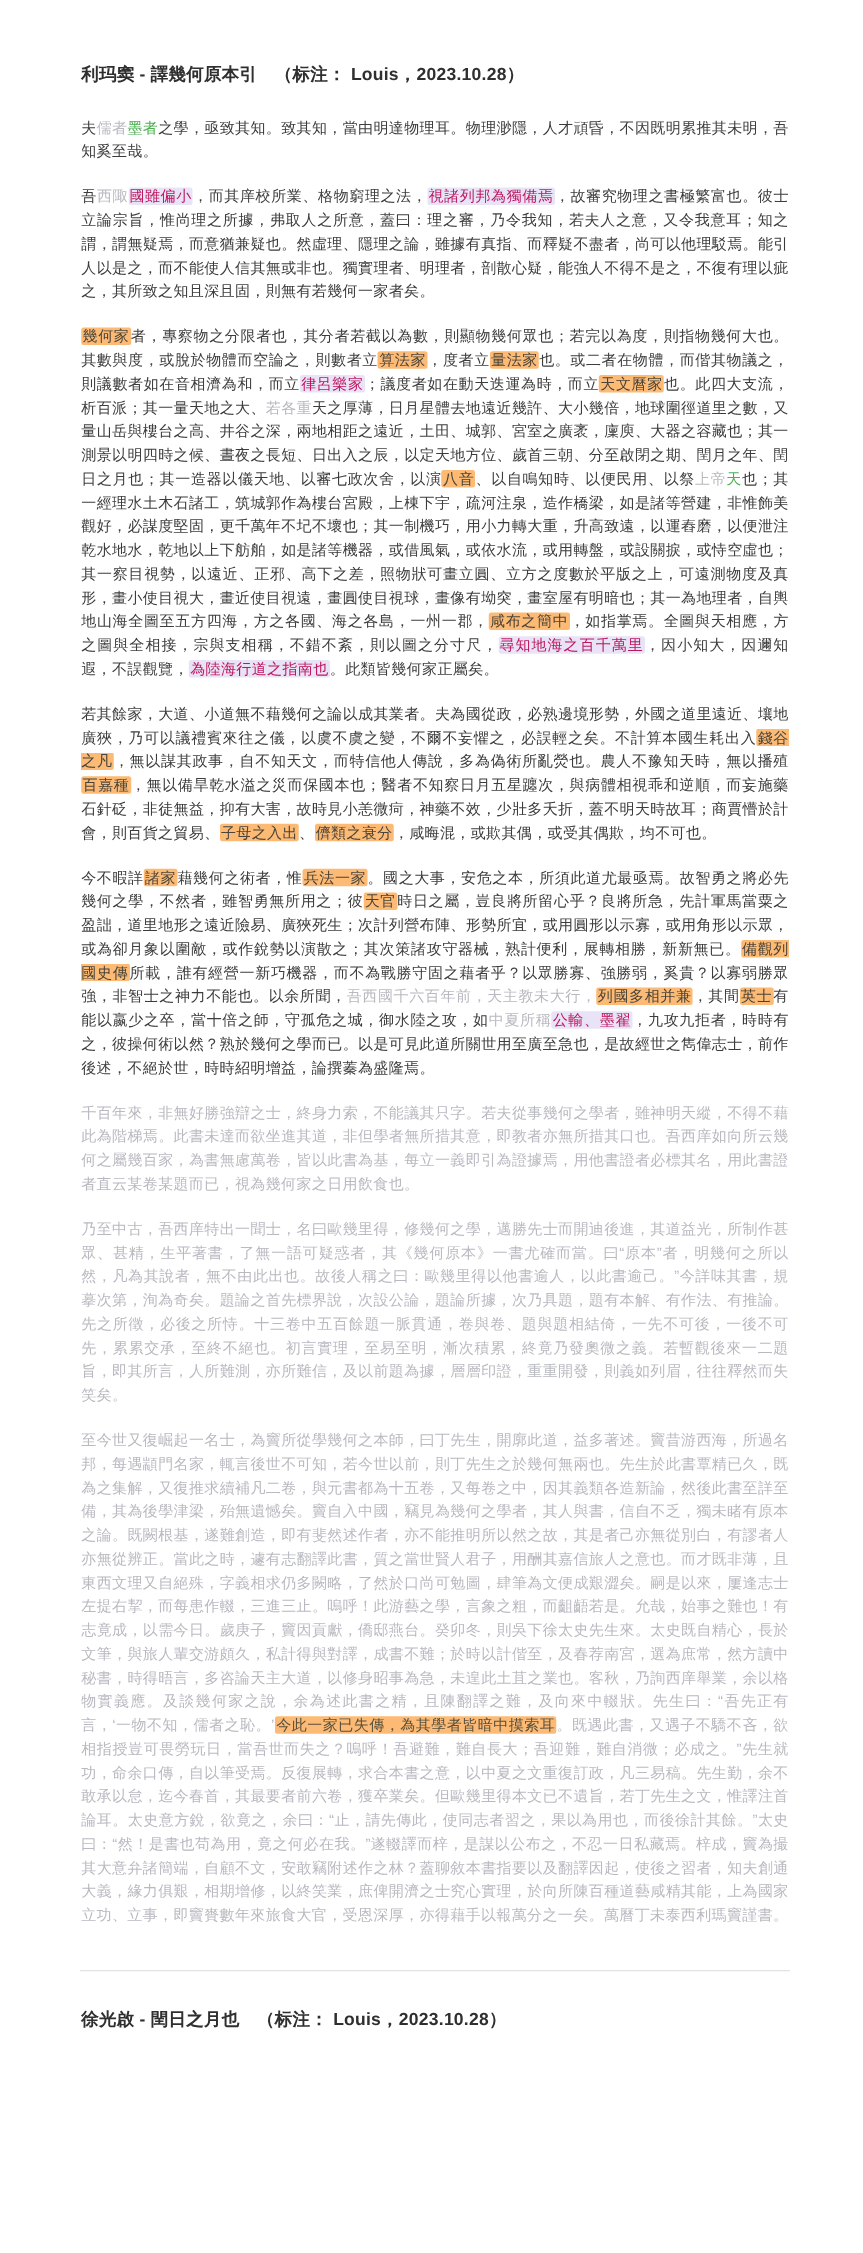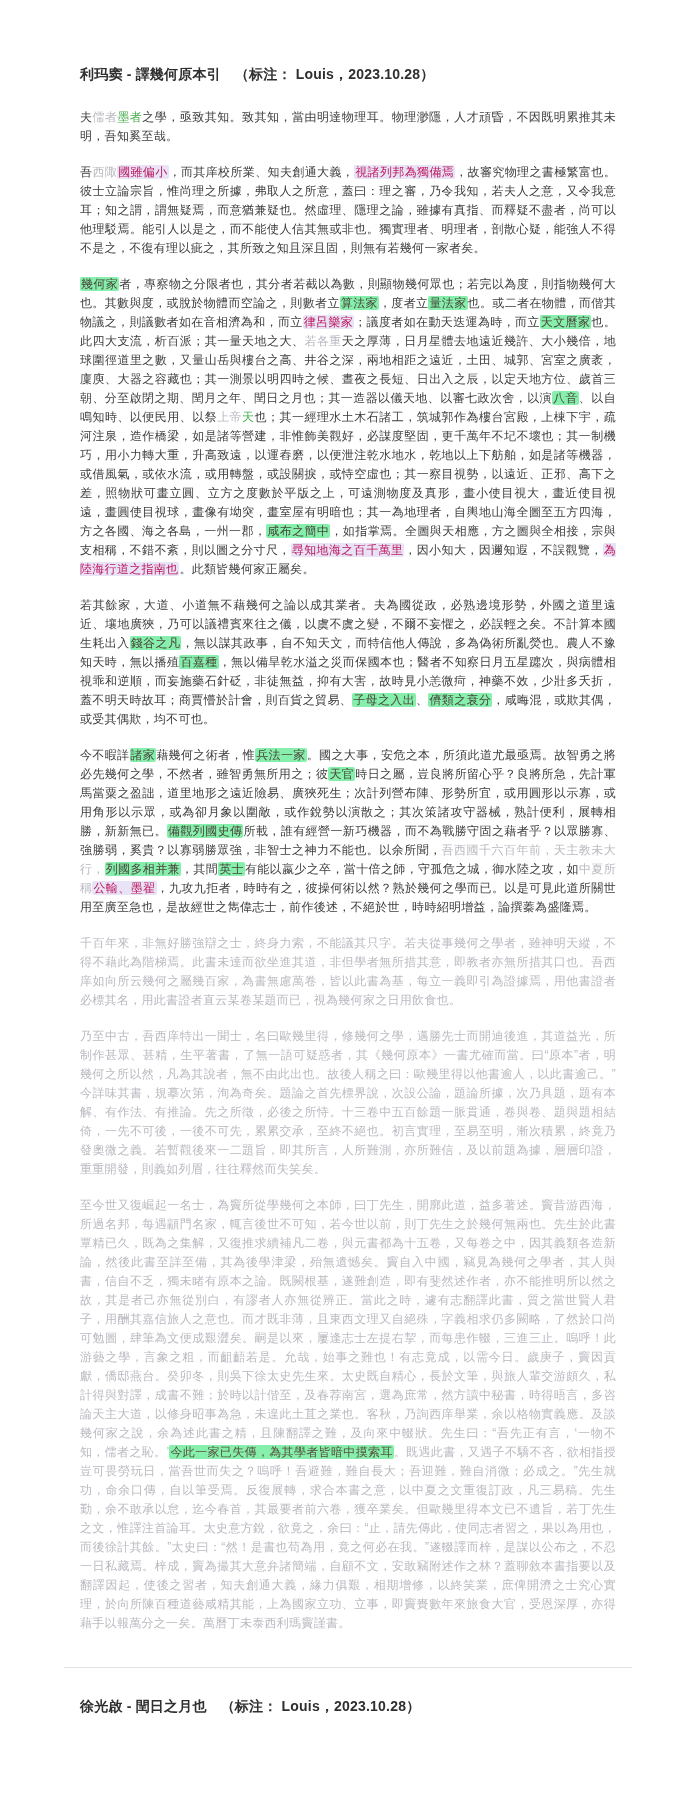--- a/index.html
+++ b/index.html
@@ -27,44 +27,44 @@
   .para{
     font-size:12px;
     line-height:19px;
     text-align:justify;
     margin:0 0 17px 0;
     letter-spacing:.3px;
   }
   .para:last-child{margin-bottom:0;}
   .run-gray{color:#b9b9c1;}
   .run-green{color:#4caf50;}
-  .run-hy{background:#86efac;color:#4a443a;border-radius:2px;padding:0 1px;}
+  .run-hy{background:#fdba74;color:#4a443a;border-radius:2px;padding:0 1px;}
   .run-hp{background:#e8e3f7;color:#be185d;border-radius:2px;padding:0 1px;}
   .para.gray-para{color:#b9b9c1;}
   .para.gray-para .run-hy{color:#57503f;}
   .divider{
     border:none;
     border-top:1px solid #e3e3e6;
     margin:34px 0 30px 0;
   }
-  .section{margin:16px;}
+  .section{margin:1px;}
   .title-block{margin-bottom:24px;}
 </style>
 </head>
 <body>
 
 <div class="page">
 
   <section class="section">
     <div class="title-block">
       <h1 class="doc-title"><span>利玛窦 - 譯幾何原本引</span><span class="gap"></span><span class="annot">（标注： Louis，2023.10.28）</span></h1>
     </div>
     <div>
         <p class="para"><span>夫</span><span class="run-gray">儒者</span><span class="run-green">墨者</span><span>之學，亟致其知。致其知，當由明達物理耳。物理渺隱，人才頑昏，不因既明累推其未明，吾知奚至哉。</span></p>
-        <p class="para"><span>吾</span><span class="run-gray">西陬</span><span class="run-hp">國雖偏小</span><span>，而其庠校所業、知夫創通大義，</span><span class="run-hp">視諸列邦為獨備焉</span><span>，故審究物理之書極繁富也。彼士立論宗旨，惟尚理之所據，弗取人之所意，蓋曰：理之審，乃令我知，若夫人之意，又令我意耳；知之謂，謂無疑焉，而意猶兼疑也。然虛理、隱理之論，雖據有真指、而釋疑不盡者，尚可以他理駁焉。能引人以是之，而不能使人信其無或非也。獨實理者、明理者，剖散心疑，能強人不得不是之，不復有理以疵之，其所致之知且深且固，則無有若幾何一家者矣。</span></p>
+        <p class="para"><span>吾</span><span class="run-gray">西陬</span><span class="run-hp">國雖偏小</span><span>，而其庠校所業、格物窮理之法，</span><span class="run-hp">視諸列邦為獨備焉</span><span>，故審究物理之書極繁富也。彼士立論宗旨，惟尚理之所據，弗取人之所意，蓋曰：理之審，乃令我知，若夫人之意，又令我意耳；知之謂，謂無疑焉，而意猶兼疑也。然虛理、隱理之論，雖據有真指、而釋疑不盡者，尚可以他理駁焉。能引人以是之，而不能使人信其無或非也。獨實理者、明理者，剖散心疑，能強人不得不是之，不復有理以疵之，其所致之知且深且固，則無有若幾何一家者矣。</span></p>
         <p class="para"><span class="run-hy">幾何家</span><span>者，專察物之分限者也，其分者若截以為數，則顯物幾何眾也；若完以為度，則指物幾何大也。其數與度，或脫於物體而空論之，則數者立</span><span class="run-hy">算法家</span><span>，度者立</span><span class="run-hy">量法家</span><span>也。或二者在物體，而偕其物議之，則議數者如在音相濟為和，而立</span><span class="run-hp">律呂樂家</span><span>；議度者如在動天迭運為時，而立</span><span class="run-hy">天文曆家</span><span>也。此四大支流，析百派；其一量天地之大、</span><span class="run-gray">若各重</span><span>天之厚薄，日月星體去地遠近幾許、大小幾倍，地球圍徑道里之數，又量山岳與樓台之高、井谷之深，兩地相距之遠近，土田、城郭、宮室之廣袤，廩庾、大器之容藏也；其一測景以明四時之候、晝夜之長短、日出入之辰，以定天地方位、歲首三朝、分至啟閉之期、閏月之年、閏日之月也；其一造器以儀天地、以審七政次舍，以演</span><span class="run-hy">八音</span><span>、以自鳴知時、以便民用、以祭</span><span class="run-gray">上帝</span><span class="run-green">天</span><span>也；其一經理水土木石諸工，筑城郭作為樓台宮殿，上棟下宇，疏河注泉，造作橋梁，如是諸等營建，非惟飾美觀好，必謀度堅固，更千萬年不圮不壞也；其一制機巧，用小力轉大重，升高致遠，以運舂磨，以便泄注乾水地水，乾地以上下舫舶，如是諸等機器，或借風氣，或依水流，或用轉盤，或設關捩，或恃空虛也；其一察目視勢，以遠近、正邪、高下之差，照物狀可畫立圓、立方之度數於平版之上，可遠測物度及真形，畫小使目視大，畫近使目視遠，畫圓使目視球，畫像有坳突，畫室屋有明暗也；其一為地理者，自輿地山海全圖至五方四海，方之各國、海之各島，一州一郡，</span><span class="run-hy">咸布之簡中</span><span>，如指掌焉。全圖與天相應，方之圖與全相接，宗與支相稱，不錯不紊，則以圖之分寸尺，</span><span class="run-hp">尋知地海之百千萬里</span><span>，因小知大，因邇知遐，不誤觀覽，</span><span class="run-hp">為陸海行道之指南也</span><span>。此類皆幾何家正屬矣。</span></p>
         <p class="para"><span>若其餘家，大道、小道無不藉幾何之論以成其業者。夫為國從政，必熟邊境形勢，外國之道里遠近、壤地廣狹，乃可以議禮賓來往之儀，以虞不虞之變，不爾不妄懼之，必誤輕之矣。不計算本國生耗出入</span><span class="run-hy">錢谷之凡</span><span>，無以謀其政事，自不知天文，而特信他人傳說，多為偽術所亂熒也。農人不豫知天時，無以播殖</span><span class="run-hy">百嘉種</span><span>，無以備旱乾水溢之災而保國本也；醫者不知察日月五星躔次，與病體相視乖和逆順，而妄施藥石針砭，非徒無益，抑有大害，故時見小恙微疴，神藥不效，少壯多夭折，蓋不明天時故耳；商賈懵於計會，則百貨之貿易、</span><span class="run-hy">子母之入出</span><span>、</span><span class="run-hy">儕類之衰分</span><span>，咸晦混，或欺其偶，或受其偶欺，均不可也。</span></p>
         <p class="para"><span>今不暇詳</span><span class="run-hy">諸家</span><span>藉幾何之術者，惟</span><span class="run-hy">兵法一家</span><span>。國之大事，安危之本，所須此道尤最亟焉。故智勇之將必先幾何之學，不然者，雖智勇無所用之；彼</span><span class="run-hy">天官</span><span>時日之屬，豈良將所留心乎？良將所急，先計軍馬當粟之盈詘，道里地形之遠近險易、廣狹死生；次計列營布陣、形勢所宜，或用圓形以示寡，或用角形以示眾，或為卻月象以圍敵，或作銳勢以演散之；其次策諸攻守器械，熟計便利，展轉相勝，新新無已。</span><span class="run-hy">備觀列國史傳</span><span>所載，誰有經營一新巧機器，而不為戰勝守固之藉者乎？以眾勝寡、強勝弱，奚貴？以寡弱勝眾強，非智士之神力不能也。以余所聞，</span><span class="run-gray">吾西國千六百年前，天主教未大行，</span><span class="run-hy">列國多相并兼</span><span>，其間</span><span class="run-hy">英士</span><span>有能以嬴少之卒，當十倍之師，守孤危之城，御水陸之攻，如</span><span class="run-gray">中夏所稱</span><span class="run-hp">公輸、墨翟</span><span>，九攻九拒者，時時有之，彼操何術以然？熟於幾何之學而已。以是可見此道所關世用至廣至急也，是故經世之雋偉志士，前作後述，不絕於世，時時紹明增益，論撰蓁為盛隆焉。</span></p>
         <p class="para gray-para"><span>千百年來，非無好勝強辯之士，終身力索，不能議其只字。若夫從事幾何之學者，雖神明天縱，不得不藉此為階梯焉。此書未達而欲坐進其道，非但學者無所措其意，即教者亦無所措其口也。吾西庠如向所云幾何之屬幾百家，為書無慮萬卷，皆以此書為基，每立一義即引為證據焉，用他書證者必標其名，用此書證者直云某卷某題而已，視為幾何家之日用飲食也。</span></p>
         <p class="para gray-para"><span>乃至中古，吾西庠特出一聞士，名曰歐幾里得，修幾何之學，邁勝先士而開迪後進，其道益光，所制作甚眾、甚精，生平著書，了無一語可疑惑者，其《幾何原本》一書尤確而當。曰“原本”者，明幾何之所以然，凡為其說者，無不由此出也。故後人稱之曰：歐幾里得以他書逾人，以此書逾己。”今詳味其書，規摹次第，洵為奇矣。題論之首先標界說，次設公論，題論所據，次乃具題，題有本解、有作法、有推論。先之所徵，必後之所恃。十三卷中五百餘題一脈貫通，卷與卷、題與題相結倚，一先不可後，一後不可先，累累交承，至終不絕也。初言實理，至易至明，漸次積累，終竟乃發奧微之義。若暫觀後來一二題旨，即其所言，人所難測，亦所難信，及以前題為據，層層印證，重重開發，則義如列眉，往往釋然而失笑矣。</span></p>
         <p class="para gray-para"><span>至今世又復崛起一名士，為竇所從學幾何之本師，曰丁先生，開廓此道，益多著述。竇昔游西海，所過名邦，每遇顓門名家，輒言後世不可知，若今世以前，則丁先生之於幾何無兩也。先生於此書覃精已久，既為之集解，又復推求續補凡二卷，與元書都為十五卷，又每卷之中，因其義類各造新論，然後此書至詳至備，其為後學津梁，殆無遺憾矣。竇自入中國，竊見為幾何之學者，其人與書，信自不乏，獨未睹有原本之論。既闕根基，遂難創造，即有斐然述作者，亦不能推明所以然之故，其是者己亦無從別白，有謬者人亦無從辨正。當此之時，遽有志翻譯此書，質之當世賢人君子，用酬其嘉信旅人之意也。而才既非薄，且東西文理又自絕殊，字義相求仍多闕略，了然於口尚可勉圖，肆筆為文便成艱澀矣。嗣是以來，屢逢志士左提右挈，而每患作輟，三進三止。嗚呼！此游藝之學，言象之粗，而齟齬若是。允哉，始事之難也！有志竟成，以需今日。歲庚子，竇因貢獻，僑邸燕台。癸卯冬，則吳下徐太史先生來。太史既自精心，長於文筆，與旅人輩交游頗久，私計得與對譯，成書不難；於時以計偕至，及春荐南宮，選為庶常，然方讀中秘書，時得晤言，多咨論天主大道，以修身昭事為急，未遑此土苴之業也。客秋，乃詢西庠舉業，余以格物實義應。及談幾何家之說，余為述此書之精，且陳翻譯之難，及向來中輟狀。先生曰：“吾先正有言，‘一物不知，儒者之恥。’</span><span class="run-hy">今此一家已失傳，為其學者皆暗中摸索耳</span><span>。既遇此書，又遇子不驕不吝，欲相指授豈可畏勞玩日，當吾世而失之？嗚呼！吾避難，難自長大；吾迎難，難自消微；必成之。”先生就功，命余口傳，自以筆受焉。反復展轉，求合本書之意，以中夏之文重復訂政，凡三易稿。先生勤，余不敢承以怠，迄今春首，其最要者前六卷，獲卒業矣。但歐幾里得本文已不遺旨，若丁先生之文，惟譯注首論耳。太史意方銳，欲竟之，余曰：“止，請先傳此，使同志者習之，果以為用也，而後徐計其餘。”太史曰：“然！是書也苟為用，竟之何必在我。”遂輟譯而梓，是謀以公布之，不忍一日私藏焉。梓成，竇為撮其大意弁諸簡端，自顧不文，安敢竊附述作之林？蓋聊敘本書指要以及翻譯因起，使後之習者，知夫創通大義，緣力俱艱，相期增修，以終笑業，庶俾開濟之士究心實理，於向所陳百種道藝咸精其能，上為國家立功、立事，即竇賚數年來旅食大官，受恩深厚，亦得藉手以報萬分之一矣。萬曆丁未泰西利瑪竇謹書。</span></p>
       </div>
   </section>
 
   <hr class="divider">

